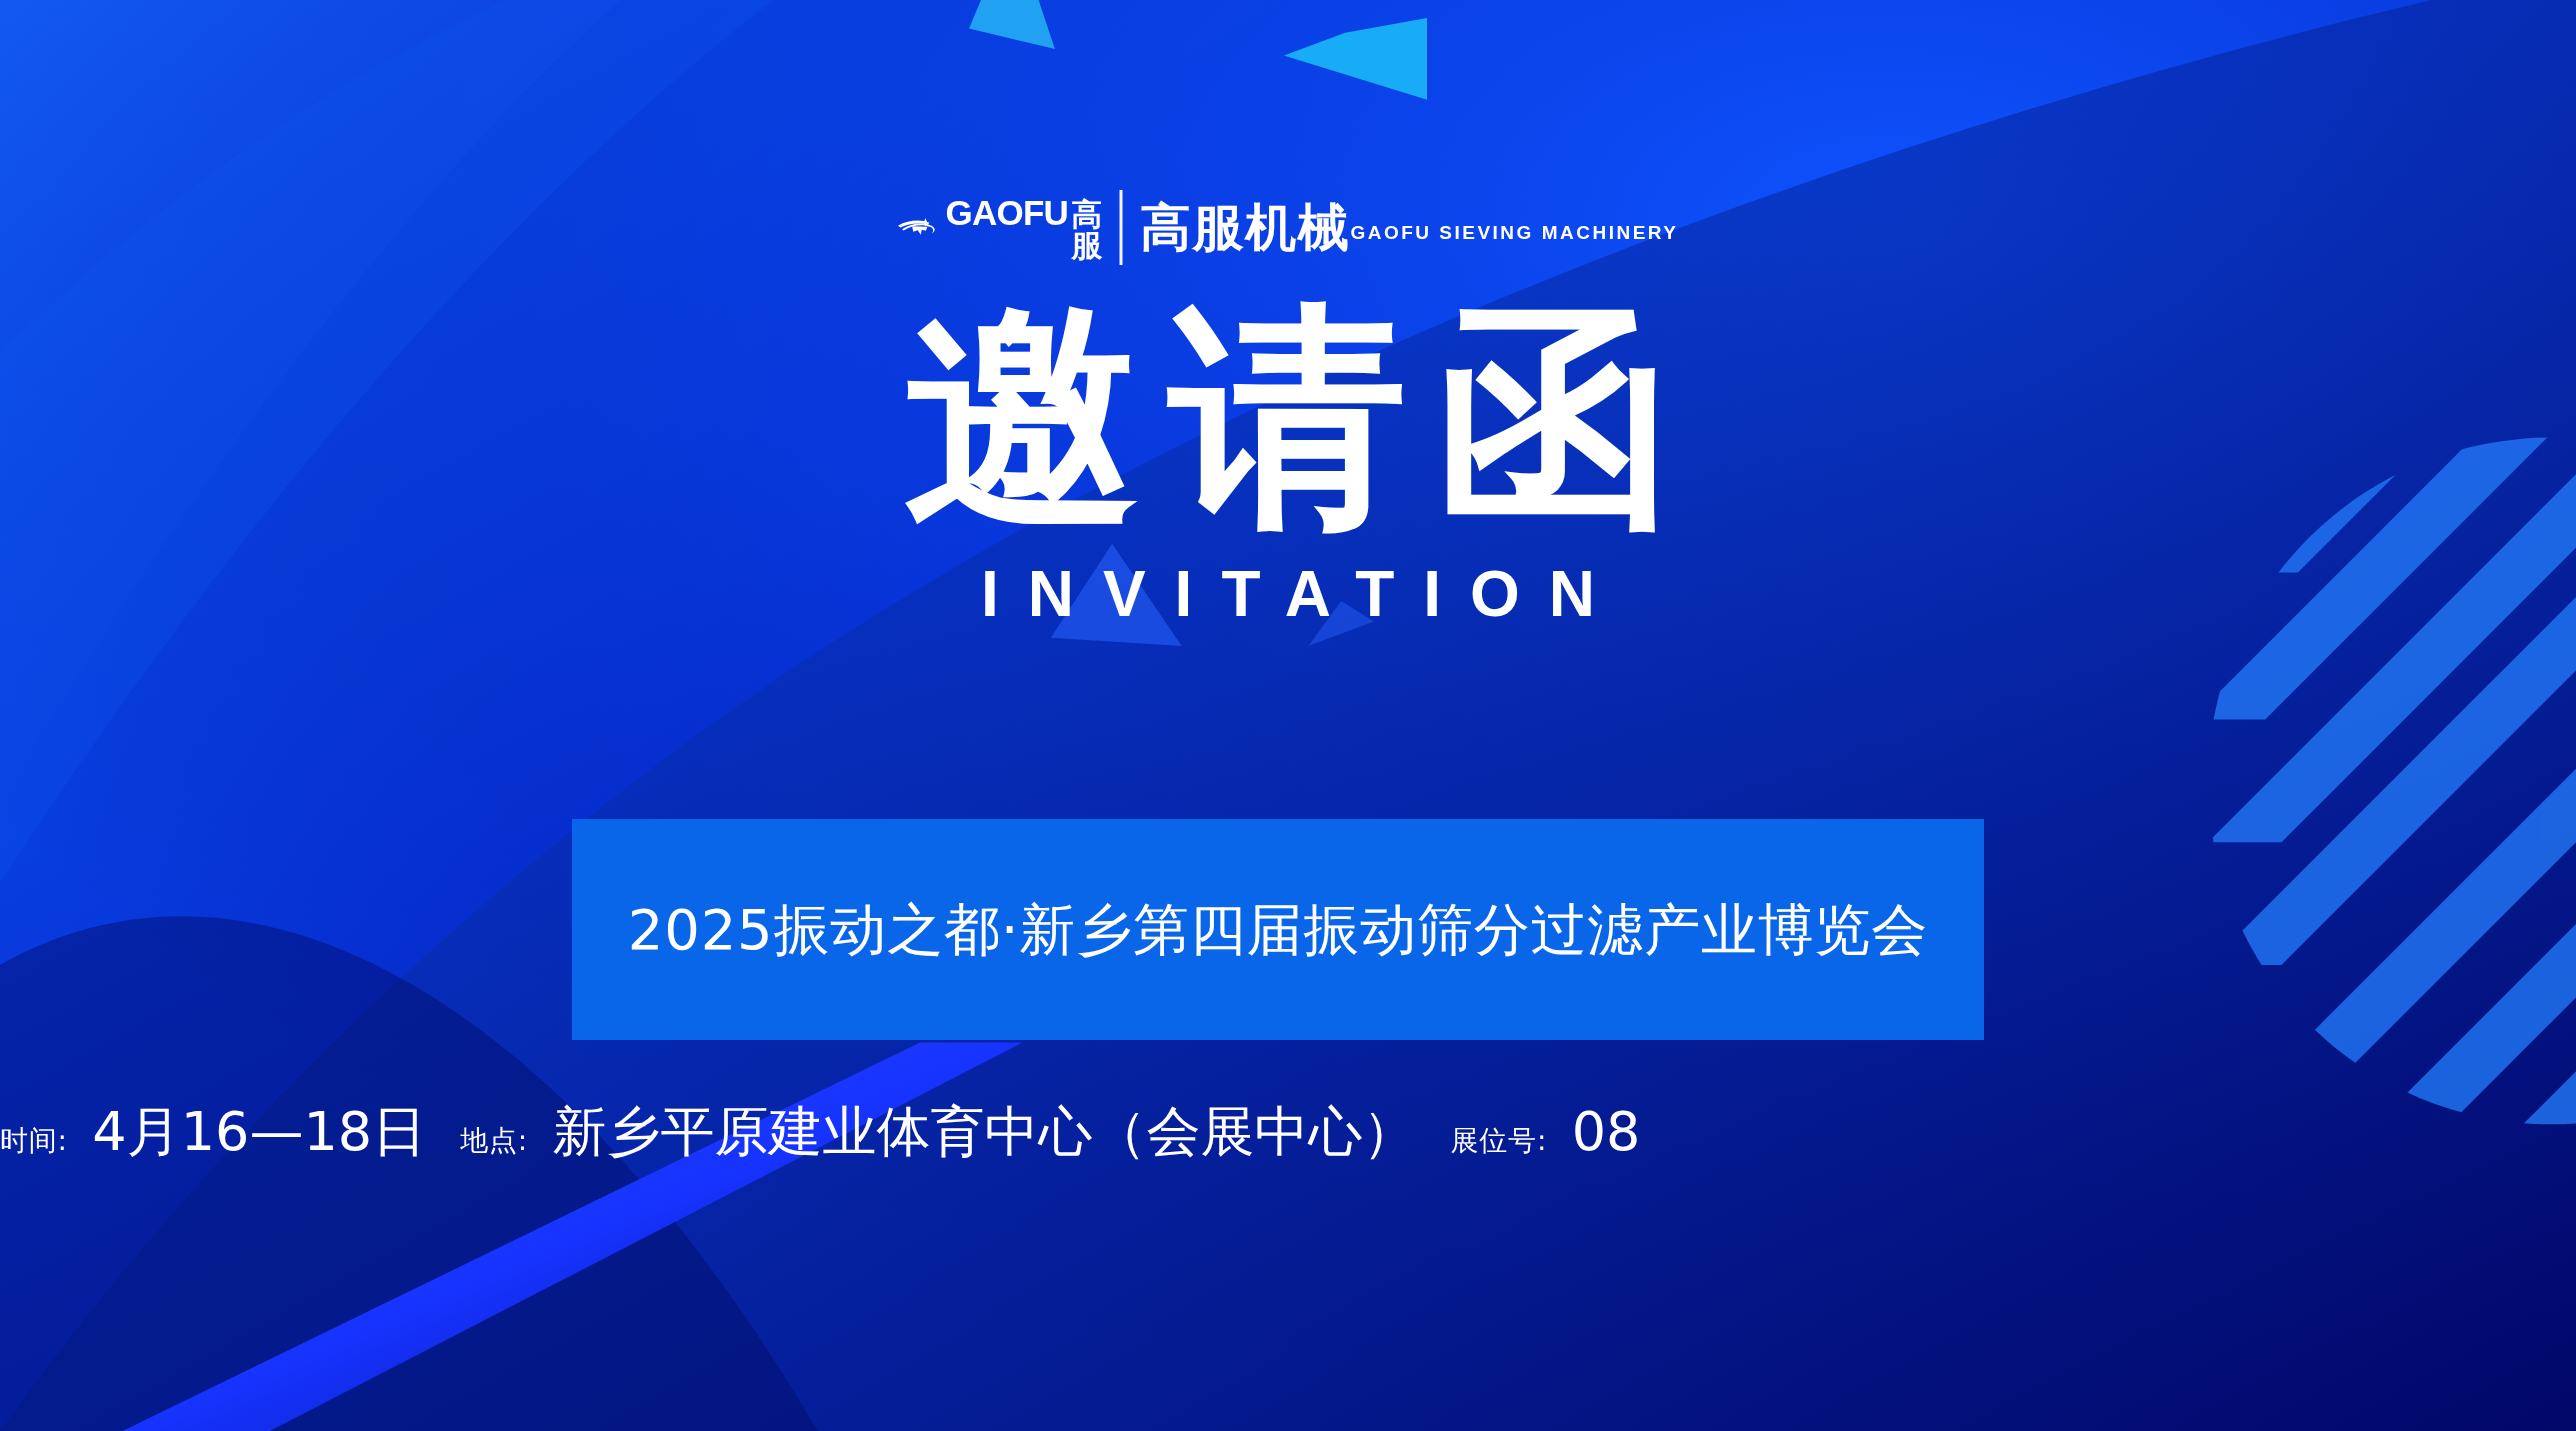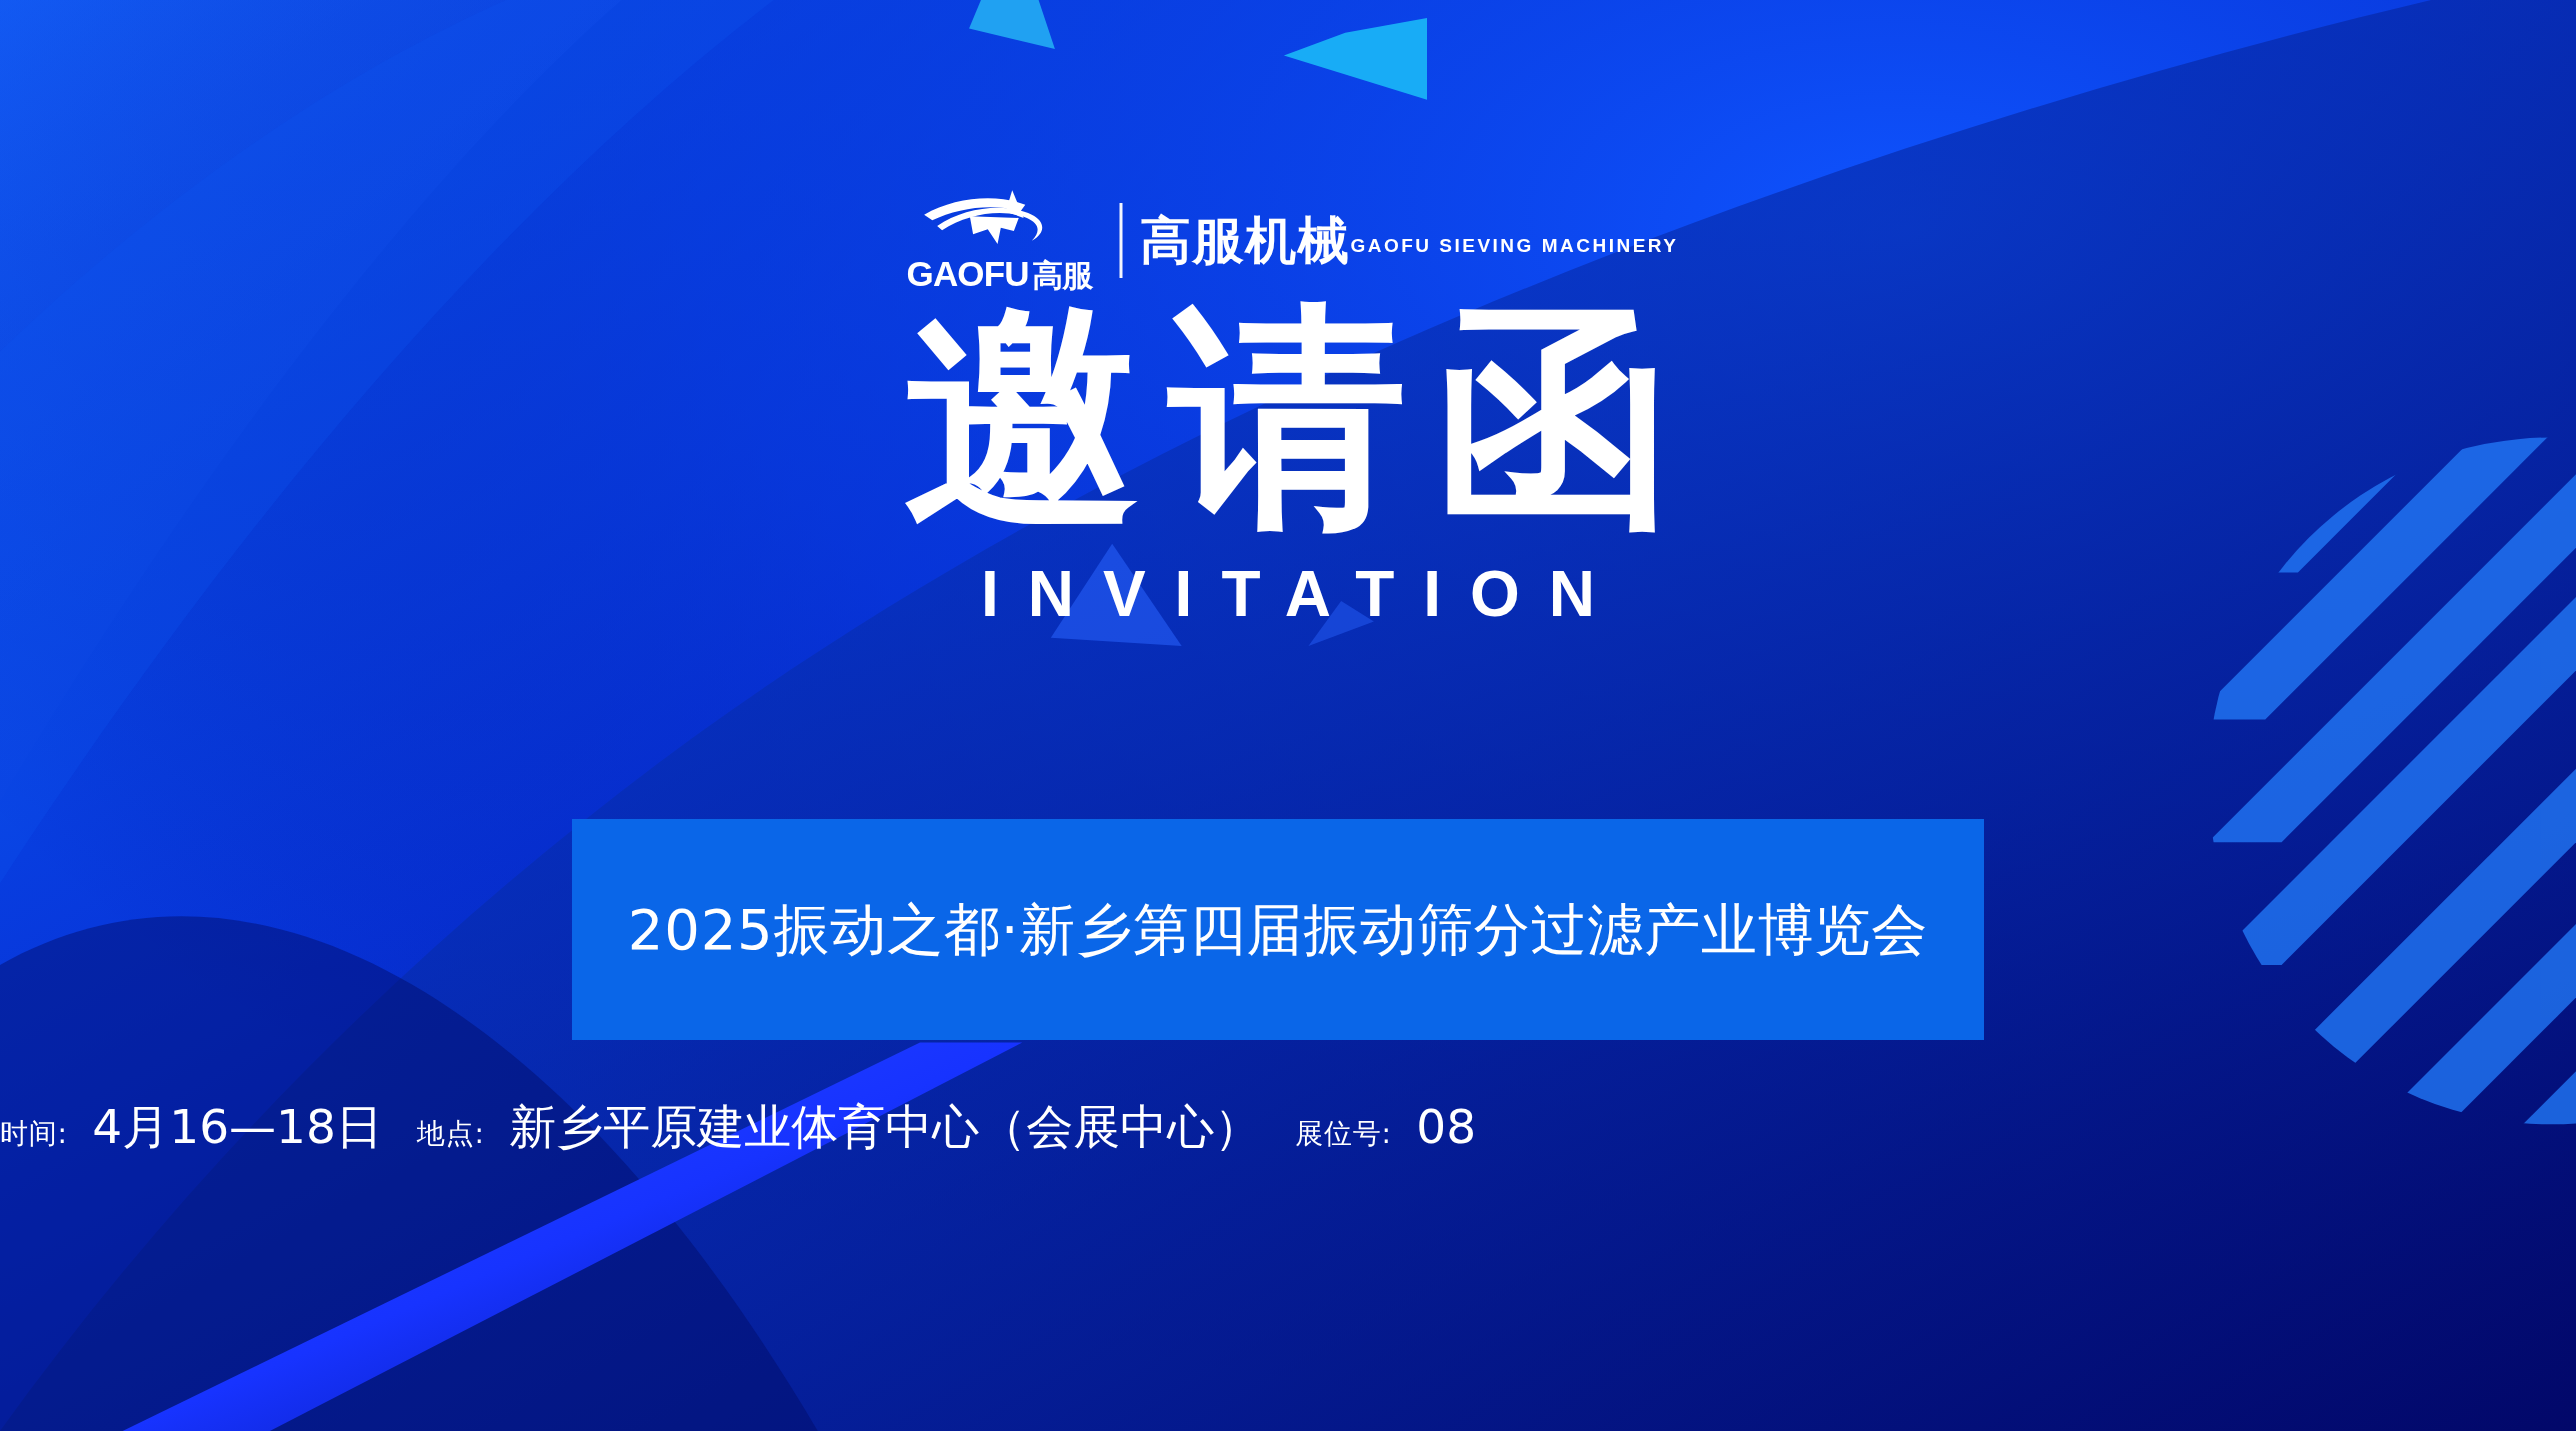--- a/index.html
+++ b/index.html
@@ -17,21 +17,21 @@
   
   .bg{position:absolute;inset:0;overflow:hidden;pointer-events:none;}
   .bg svg{position:absolute;inset:0;width:100%;height:100%;display:block;}
 
   
   #logo{
     position:absolute;left:50%;top:190px;transform:translateX(-50%);
     display:flex;align-items:center;gap:18px;
     z-index:6;
   }
-  .logo-left{display:flex;flex-direction:column;align-items:center;width:204px;}
+  .logo-left{display:flex;flex-direction:row;align-items:center;width:204px;}
   .logo-mark{width:155px;height:64px;display:block;}
   .logo-word{
     display:flex;align-items:baseline;gap:3.3px;color:#fff;
     margin-top:1.6px;
   }
   .logo-word .lat{font-size:35px;font-weight:bold;letter-spacing:-0.8px;line-height:1;}
   .logo-word .cjk{font-size:31px;font-weight:bold;line-height:1;letter-spacing:-0.8px;}
   .logo-divider{width:2.5px;height:75px;background:#fff;opacity:.95;}
   .logo-right{display:flex;flex-direction:row;align-items:center;}
   .logo-cn{
@@ -83,21 +83,21 @@
   }
 
   
   #info-row{
     position:absolute;left:0;right:0;top:1096px;
     display:flex;align-items:baseline;
     color:#fff;z-index:5;white-space:nowrap;
     font-family:"DejaVu Sans","Liberation Sans",sans-serif;
   }
   #info-row .lbl{font-size:28px;letter-spacing:0.8px;}
-  #info-row .val{font-size:47px;letter-spacing:0px;}
+  #info-row .val{font-size:54px;letter-spacing:0px;}
   #info-row .gap{display:inline-block;width:24.5px;}
   #info-row .gap-lg{display:inline-block;width:34px;}
 </style>
 </head>
 <body>
 
 <div id="poster">
 
   <div class="bg">
     <svg viewBox="0 0 3150 1750" preserveAspectRatio="none" xmlns="http://www.w3.org/2000/svg">

